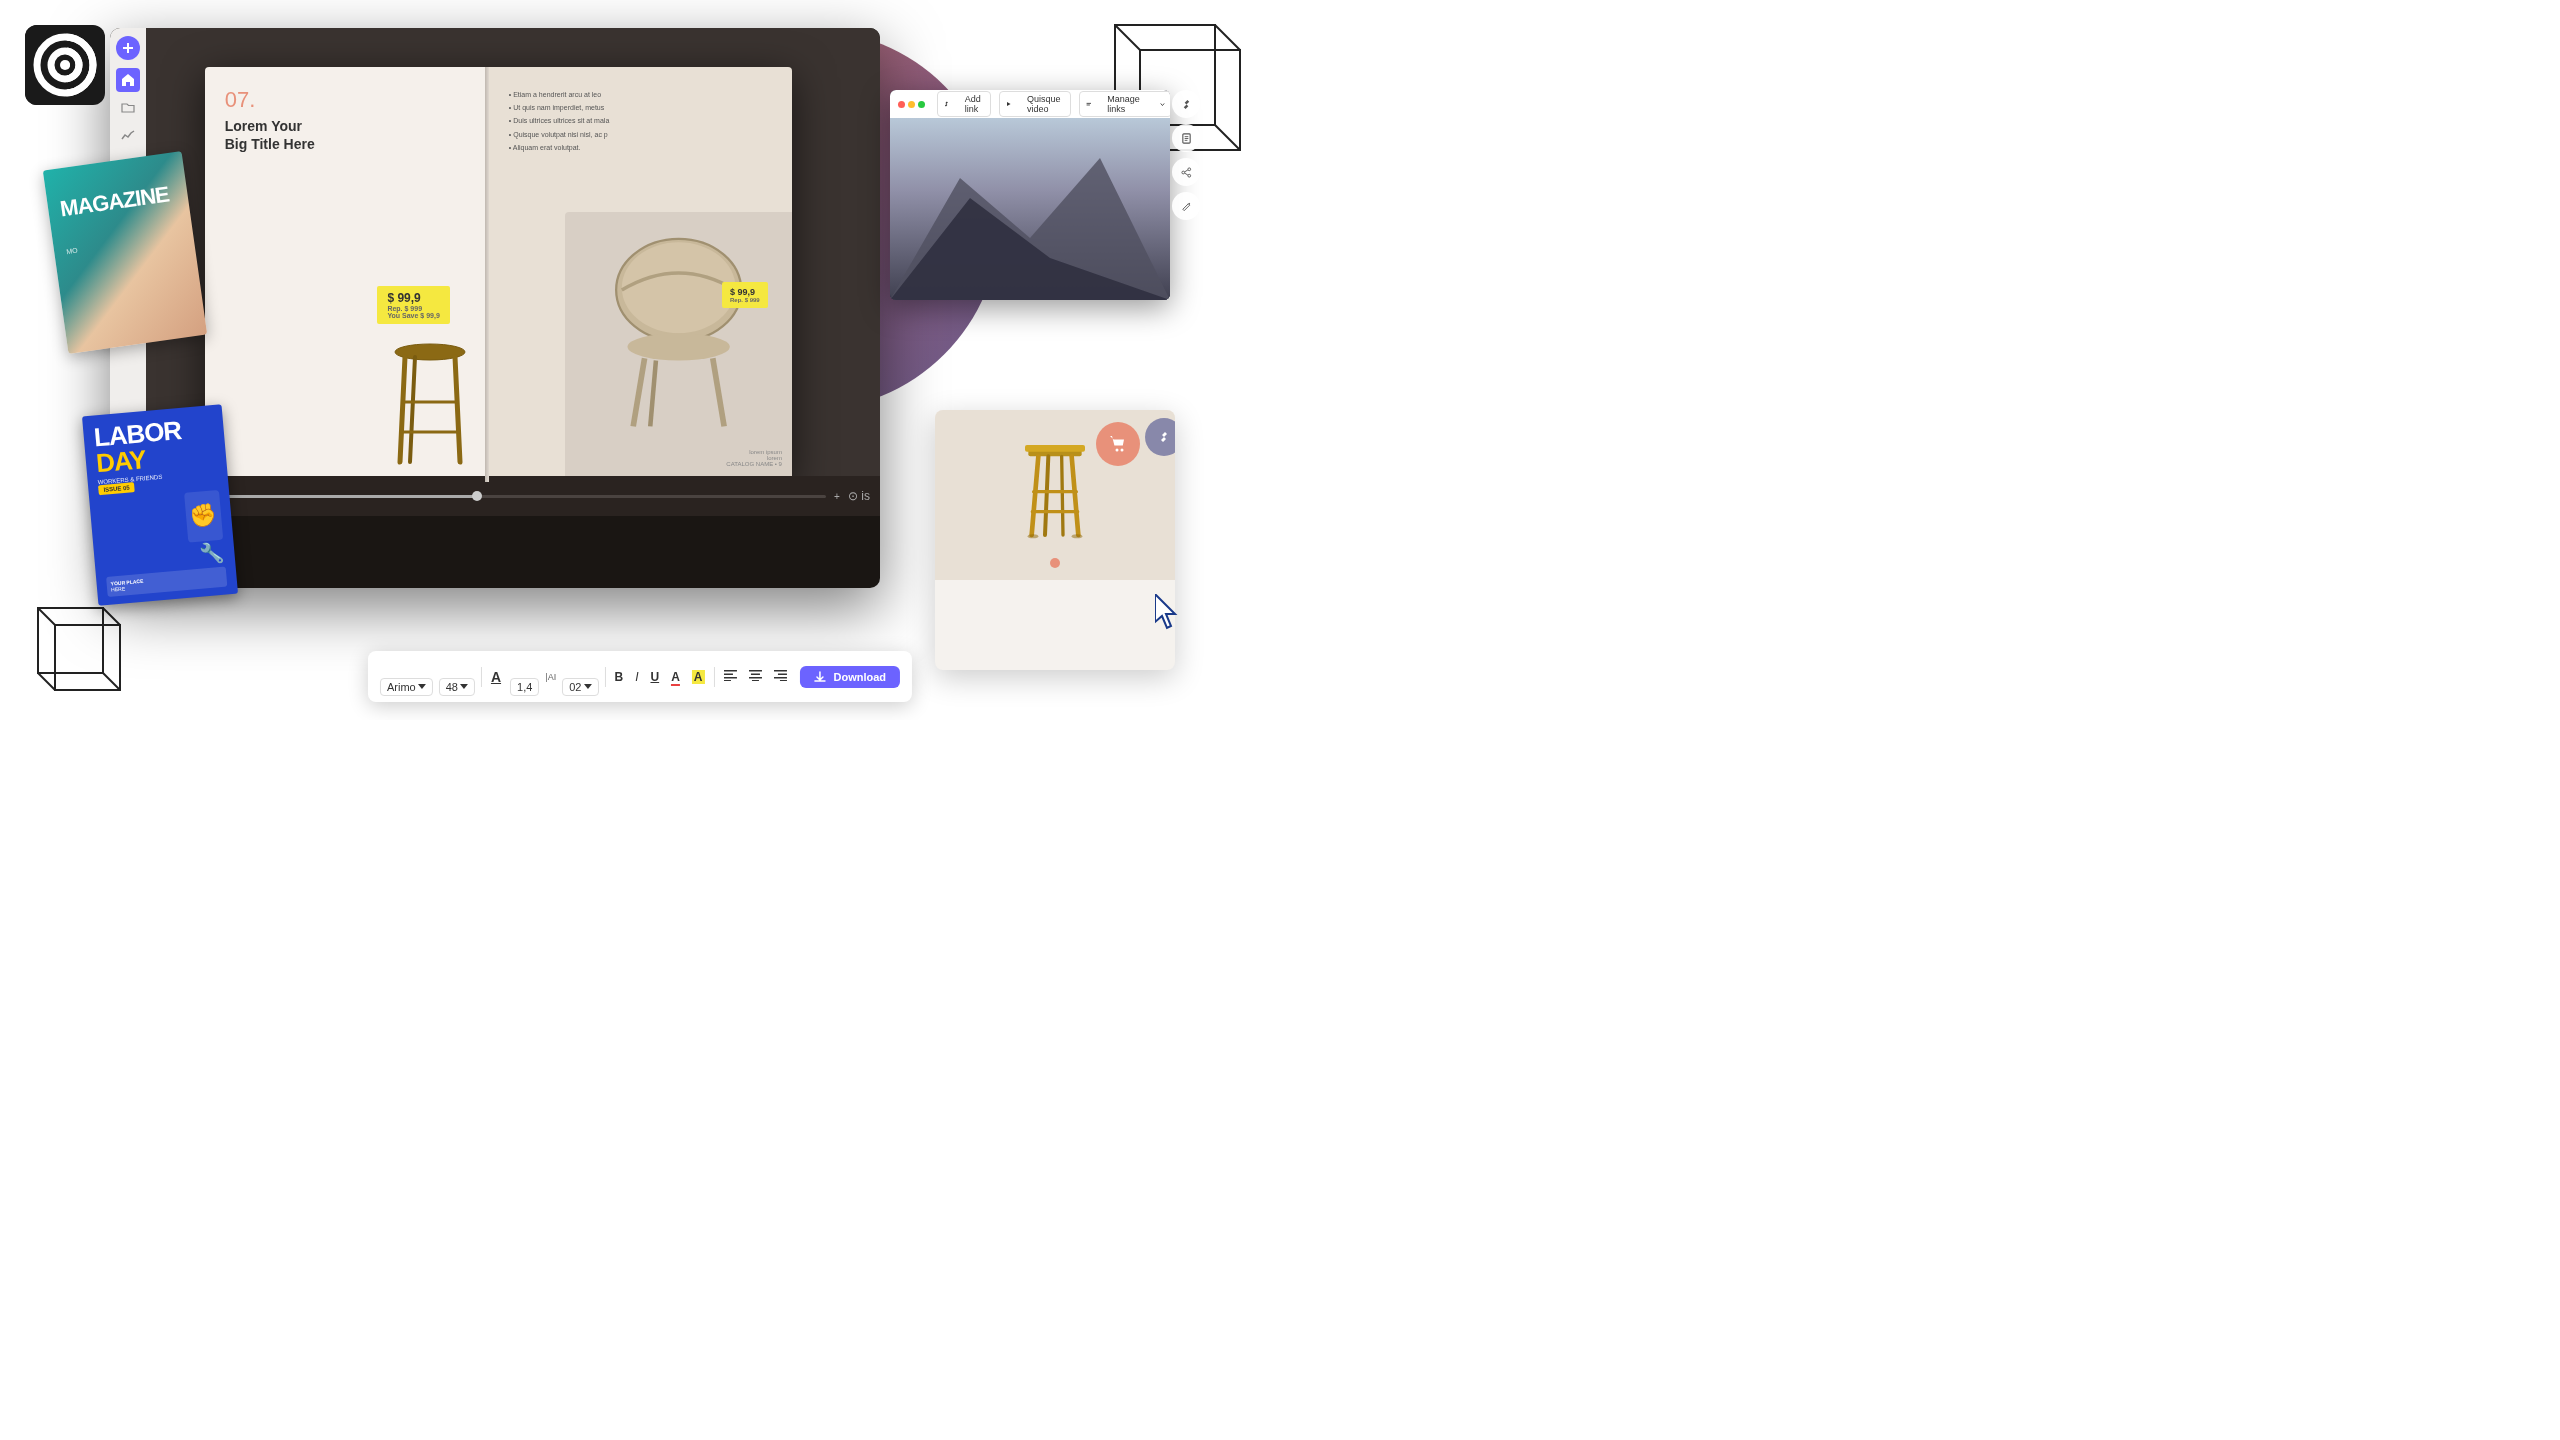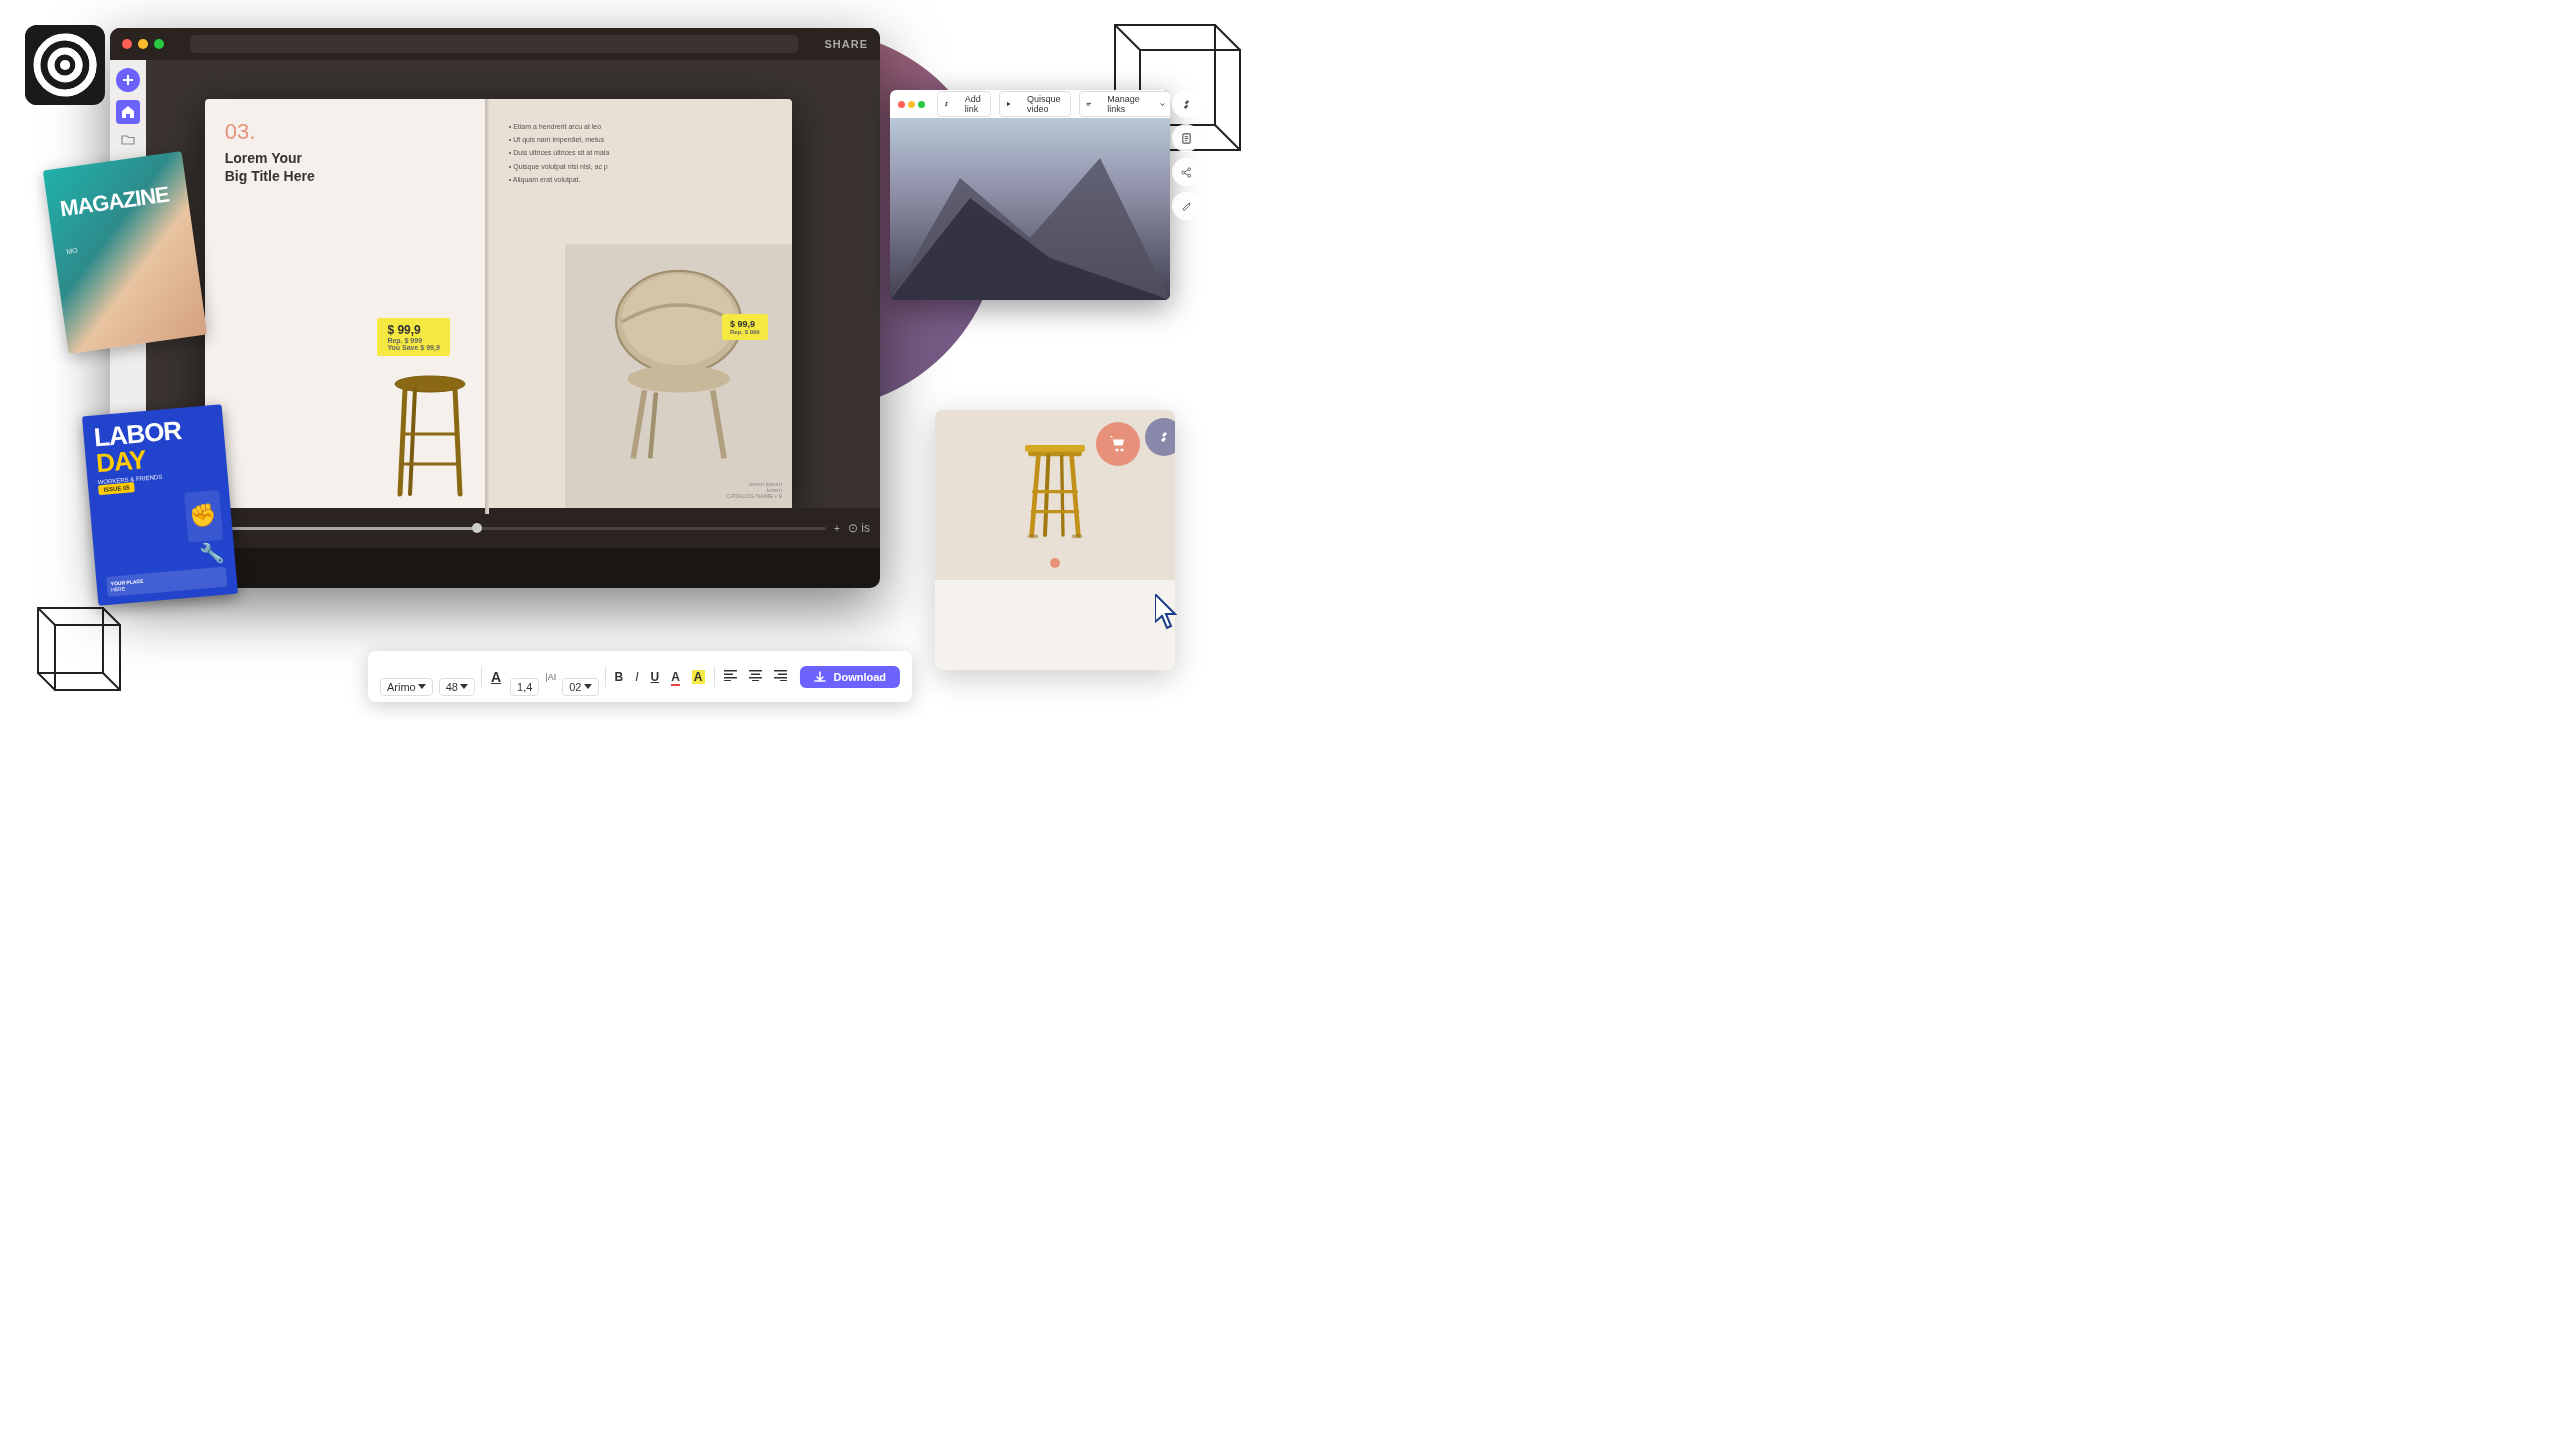--- a/index.html
+++ b/index.html
@@ -704,27 +704,20 @@
   </div>
 
   <div style="position:absolute;bottom:30px;right:10px;font-size:20px">🔧</div>
   <div class="labor-bottom">
     <div style="font-weight:700">YOUR PLACE</div>
     <div>HERE</div>
   </div>
 </div>
 
 <div class="browser-window">
-  <div class="browser-titlebar">
-    <div class="browser-dot red"></div>
-    <div class="browser-dot yellow"></div>
-    <div class="browser-dot green"></div>
-    <div class="browser-urlbar"></div>
-    <span class="browser-share-btn">SHARE</span>
-  </div>
 
   <div class="browser-content">
 
     <div class="left-sidebar">
       <div class="sidebar-add-btn">
         <svg width="12" height="12" viewBox="0 0 12 12" fill="white">
           <rect x="5" y="1" width="2" height="10"></rect>
           <rect x="1" y="5" width="10" height="2"></rect>
         </svg>
       </div>
@@ -755,21 +748,21 @@
       <div class="sidebar-icon">
         <span style="font-size:12px;font-weight:700;color:#aaa">?</span>
       </div>
     </div>
 
     <div class="magazine-area">
 
       <div class="book-spread">
 
         <div class="book-left">
-          <div class="page-num">03.</div>
+          <div class="page-num">07.</div>
           <h2>
             <span>Lorem Your</span><br>
             <span>Big Title Here</span>
           </h2>
 
           <svg class="stool-svg" style="bottom:0;right:10px;width:90px;height:150px" viewBox="0 0 90 150">
 
             <ellipse cx="45" cy="20" rx="35" ry="8" fill="#8B6914" stroke="#7a5c10" stroke-width="1"></ellipse>
 
             <line x1="20" y1="25" x2="15" y2="130" stroke="#8B6914" stroke-width="5" stroke-linecap="round"></line>

